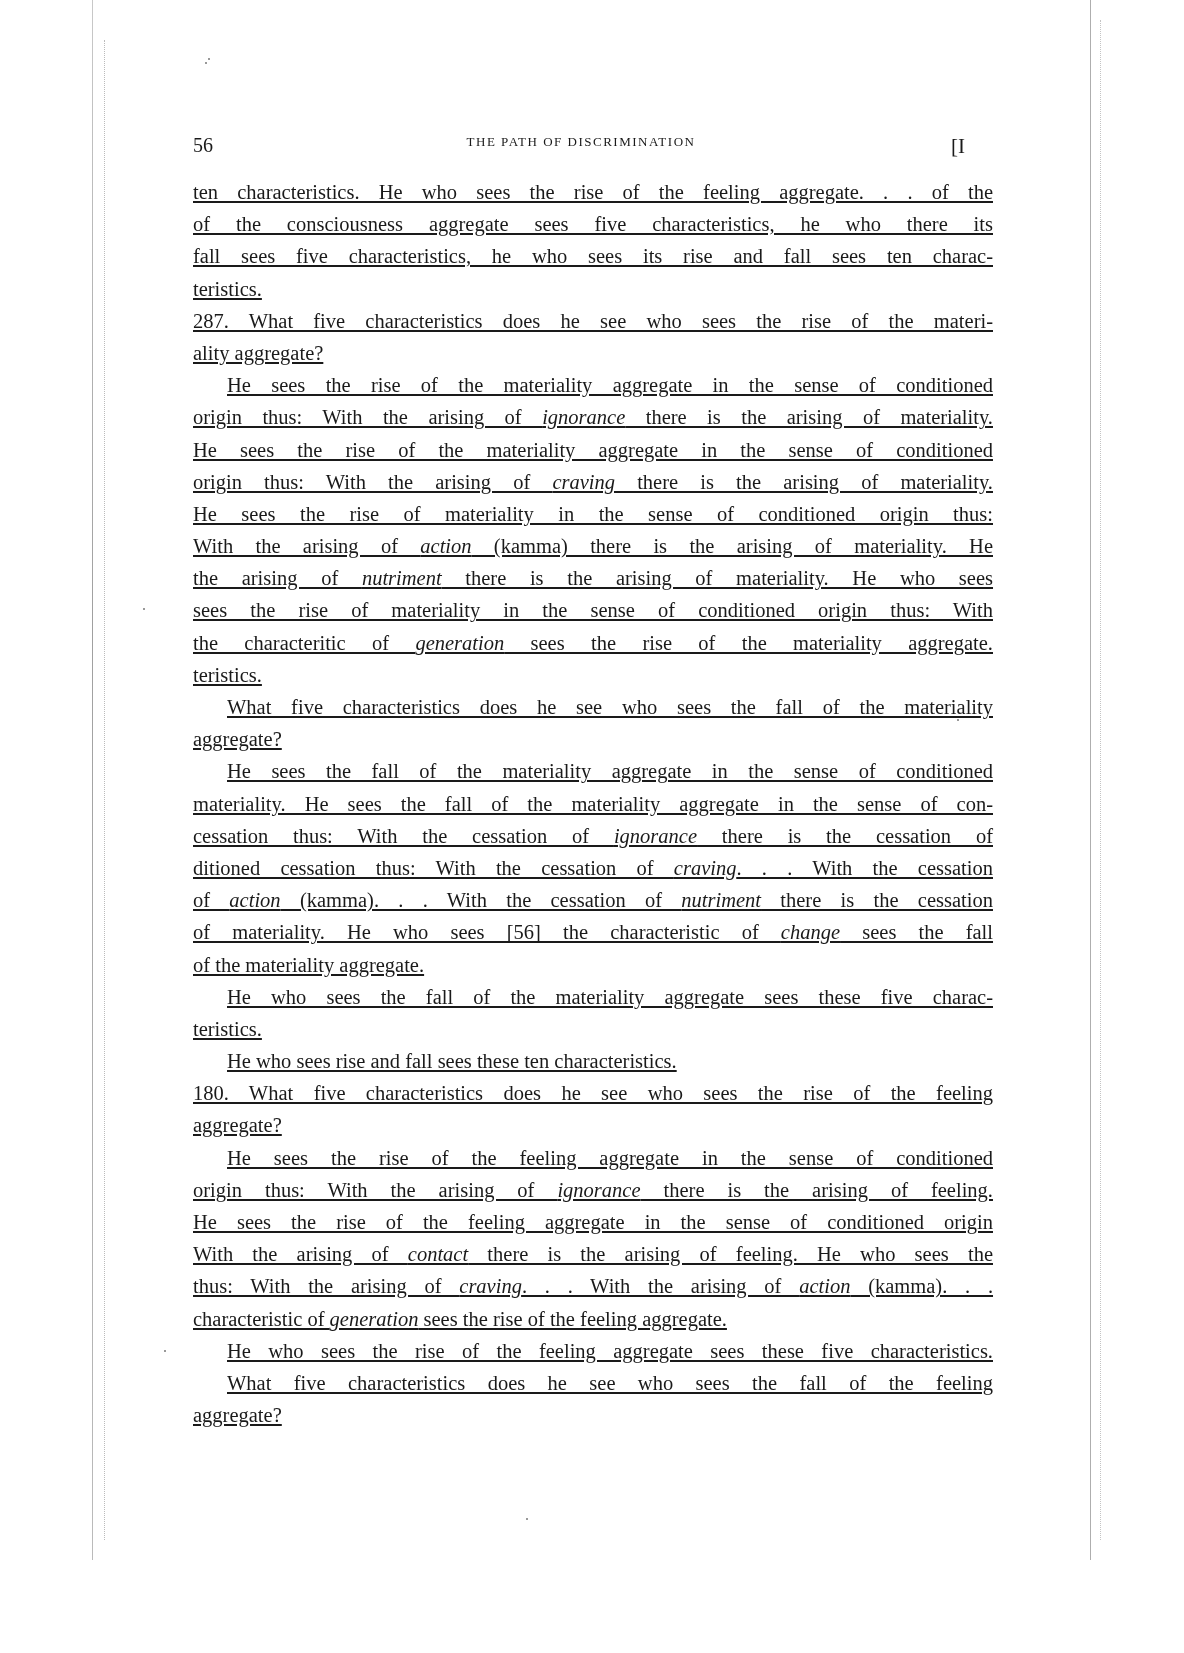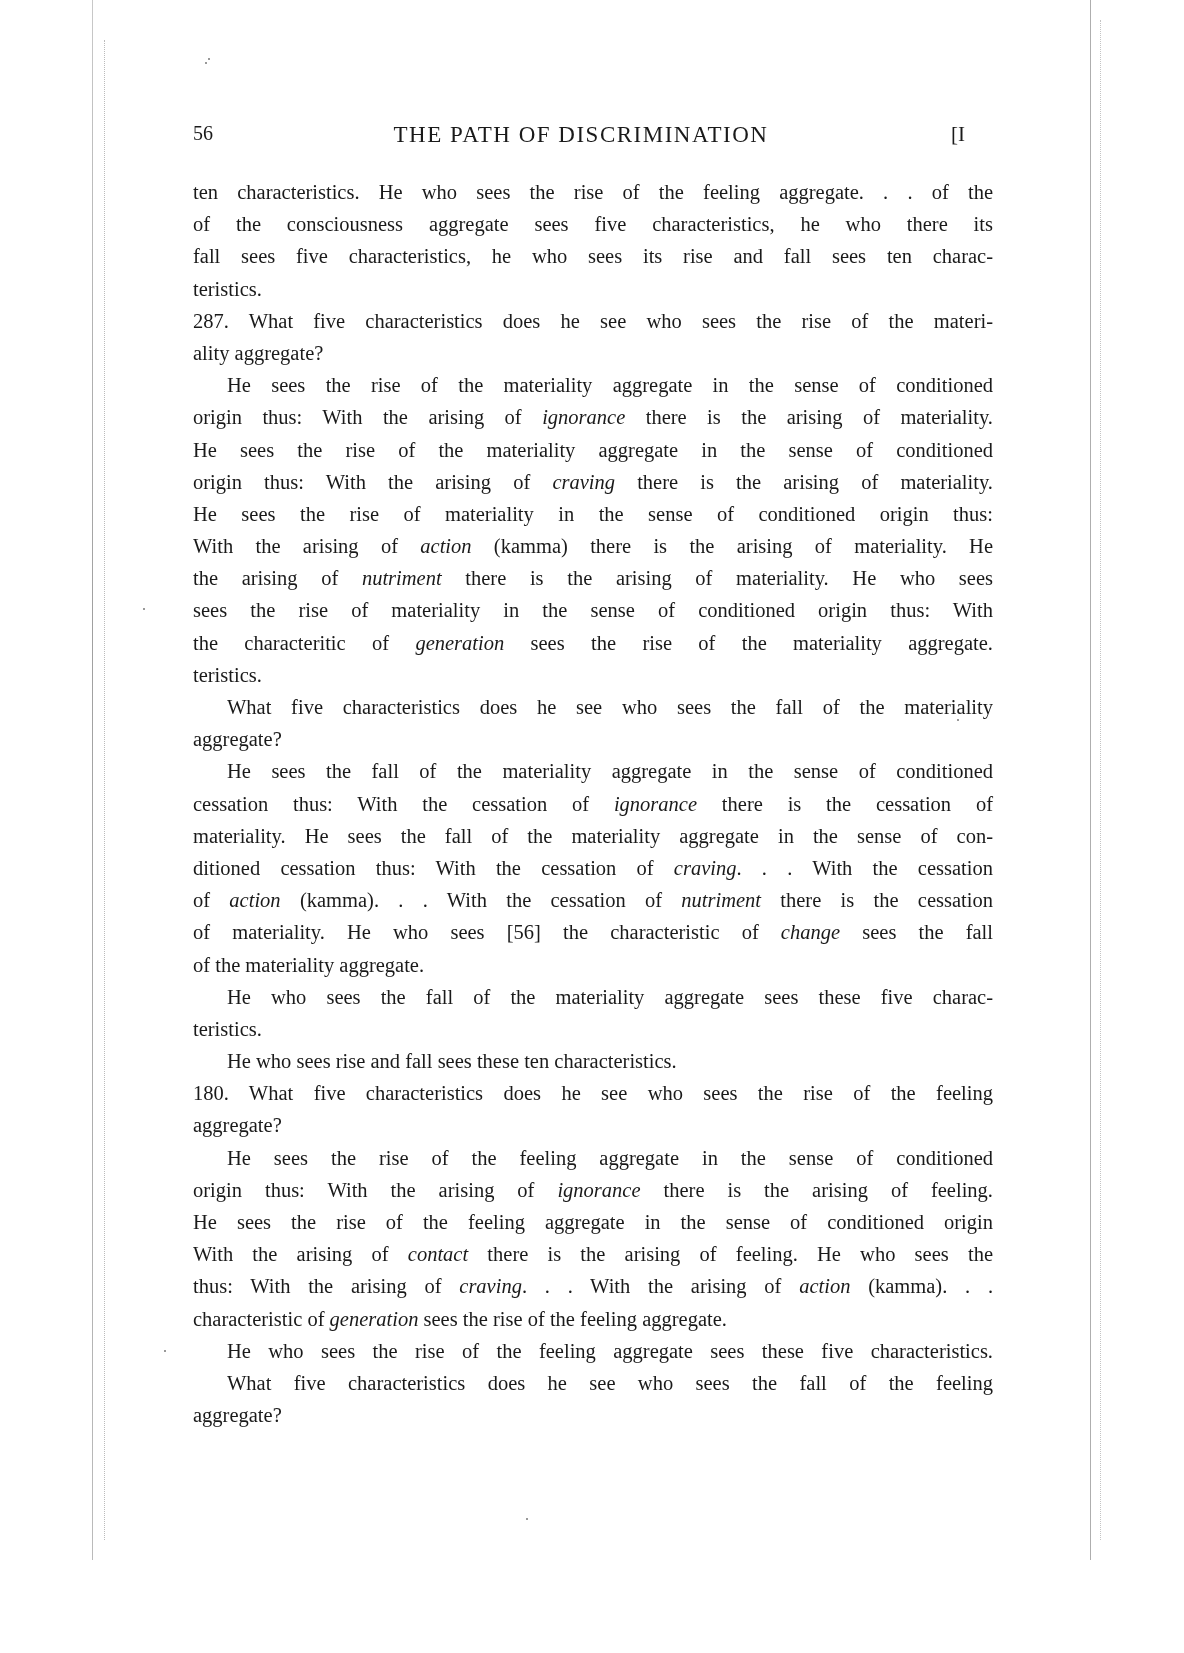--- a/index.html
+++ b/index.html
@@ -6,29 +6,29 @@
   body { width: 1184px; height: 1653px; position: relative; overflow: hidden;
          font-family: "Liberation Serif", "DejaVu Serif", serif; color: #1a1a1a; }
   .page-edge-left { position: absolute; left: 92px; top: 0; width: 1px; height: 1560px;
          background: linear-gradient(#bbb, #888 40%, #aaa); opacity: 0.8; }
   .page-edge-left2 { position: absolute; left: 104px; top: 40px; width: 1px; height: 1500px;
          border-left: 1px dotted #bbb; }
   .page-edge-right { position: absolute; left: 1090px; top: 0; width: 1px; height: 1560px;
          background: #9a9a9a; opacity: 0.8; }
   .page-edge-right2 { position: absolute; left: 1100px; top: 20px; width: 1px; height: 1520px;
          border-left: 1px dotted #c4c4c4; }
-  .header { position: absolute; top: 122px; left: 193px; width: 790px; height: 30px;
+  .header { position: absolute; top: 134px; left: 193px; width: 790px; height: 30px;
          font-size: 20px; }
   .header .page-num { position: absolute; left: 0; top: 0; }
   .header .running-title { position: absolute; left: 88px; top: 0; width: 600px; text-align: center;
-         letter-spacing: 1.5px; font-size: 23px; }
+         letter-spacing: 1.5px; font-size: 13px; }
   .header .bracket { position: absolute; left: 758px; top: 0; font-size: 21px; }
   .body-text { position: absolute; top: 176px; left: 193px; width: 800px; }
   .line { display: block; height: 32.2px; line-height: 32.2px; font-size: 20.5px;
-         white-space: nowrap; text-align: justify; text-align-last: justify; }
+         white-space: nowrap; text-align: justify; text-align-last: justify; text-decoration: underline; }
   .line.last { text-align-last: left; }
   .line.indent { padding-left: 34px; }
   .line i { font-style: italic; }
   .speck { position: absolute; width: 2px; height: 2px; background: #777; border-radius: 1px; }
 </style>
 </head>
 <body>
 
 <div class="page-edge-left"></div>
 <div class="page-edge-left2"></div>
@@ -54,22 +54,22 @@
     <span class="line">origin thus: With the arising of <i>craving</i> there is the arising of materiality.</span>
     <span class="line">He sees the rise of materiality in the sense of conditioned origin thus:</span>
     <span class="line">With the arising of <i>action</i> (kamma) there is the arising of materiality. He</span>
     <span class="line">the arising of <i>nutriment</i> there is the arising of materiality. He who sees</span>
     <span class="line">sees the rise of materiality in the sense of conditioned origin thus: With</span>
     <span class="line">the characteritic of <i>generation</i> sees the rise of the materiality aggregate.</span>
     <span class="line last">teristics.</span>
     <span class="line indent">What five characteristics does he see who sees the fall of the materiality</span>
     <span class="line last">aggregate?</span>
     <span class="line indent">He sees the fall of the materiality aggregate in the sense of conditioned</span>
+    <span class="line">materiality. He sees the fall of the materiality aggregate in the sense of con-</span>
     <span class="line">cessation thus: With the cessation of <i>ignorance</i> there is the cessation of</span>
-    <span class="line">materiality. He sees the fall of the materiality aggregate in the sense of con-</span>
     <span class="line">ditioned cessation thus: With the cessation of <i>craving</i>. . . With the cessation</span>
     <span class="line">of <i>action</i> (kamma). . . With the cessation of <i>nutriment</i> there is the cessation</span>
     <span class="line">of materiality. He who sees [56] the characteristic of <i>change</i> sees the fall</span>
     <span class="line last">of the materiality aggregate.</span>
     <span class="line indent">He who sees the fall of the materiality aggregate sees these five charac-</span>
     <span class="line last">teristics.</span>
     <span class="line indent last">He who sees rise and fall sees these ten characteristics.</span>
     <span class="line">180.   What five characteristics does he see who sees the rise of the feeling</span>
     <span class="line last">aggregate?</span>
     <span class="line indent">He sees the rise of the feeling aggregate in the sense of conditioned</span>

